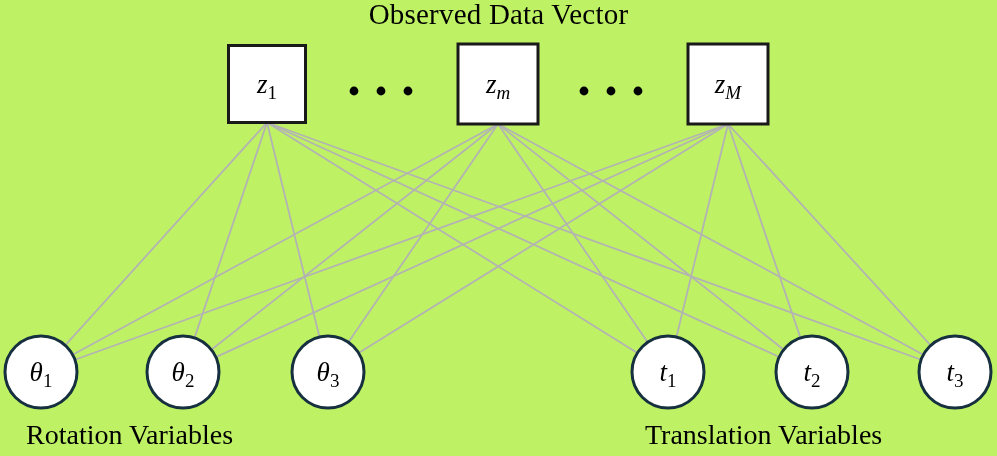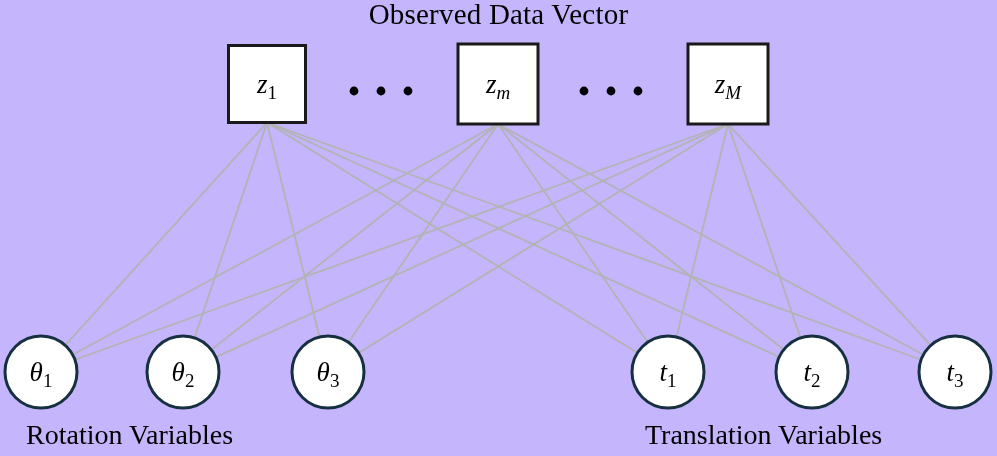--- a/index.html
+++ b/index.html
@@ -4,21 +4,21 @@
 <style>
   html, body {
     margin: 0;
     padding: 0;
     background: #ffffff;
   }
   #diagram-root {
     position: relative;
     width: 997px;
     height: 456px;
-    background: #c4b5fd;
+    background: #bef264;
     font-family: "Liberation Serif", "DejaVu Serif", serif;
     overflow: hidden;
   }
   #graph-svg {
     position: absolute;
     left: 0;
     top: 0;
     width: 997px;
     height: 456px;
   }

